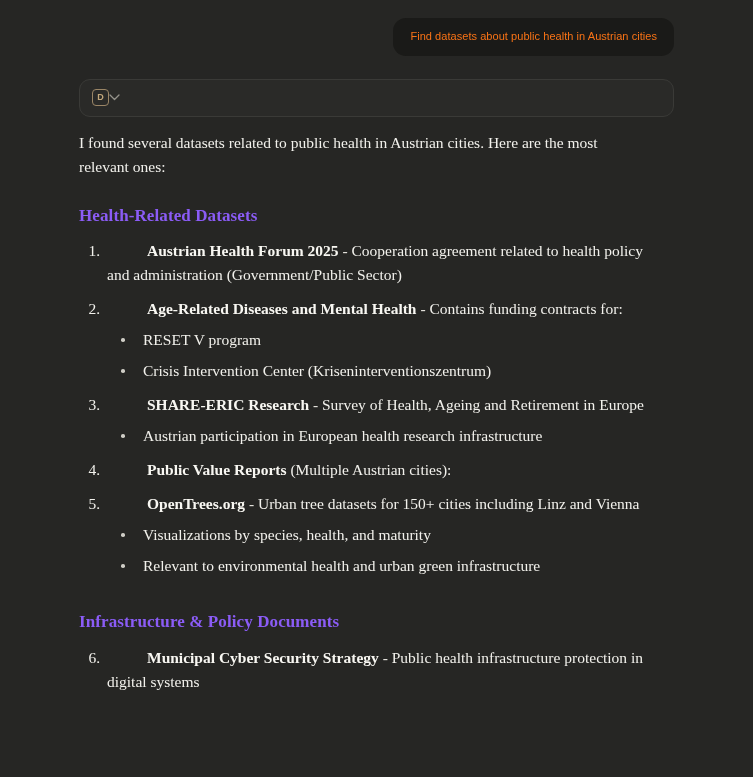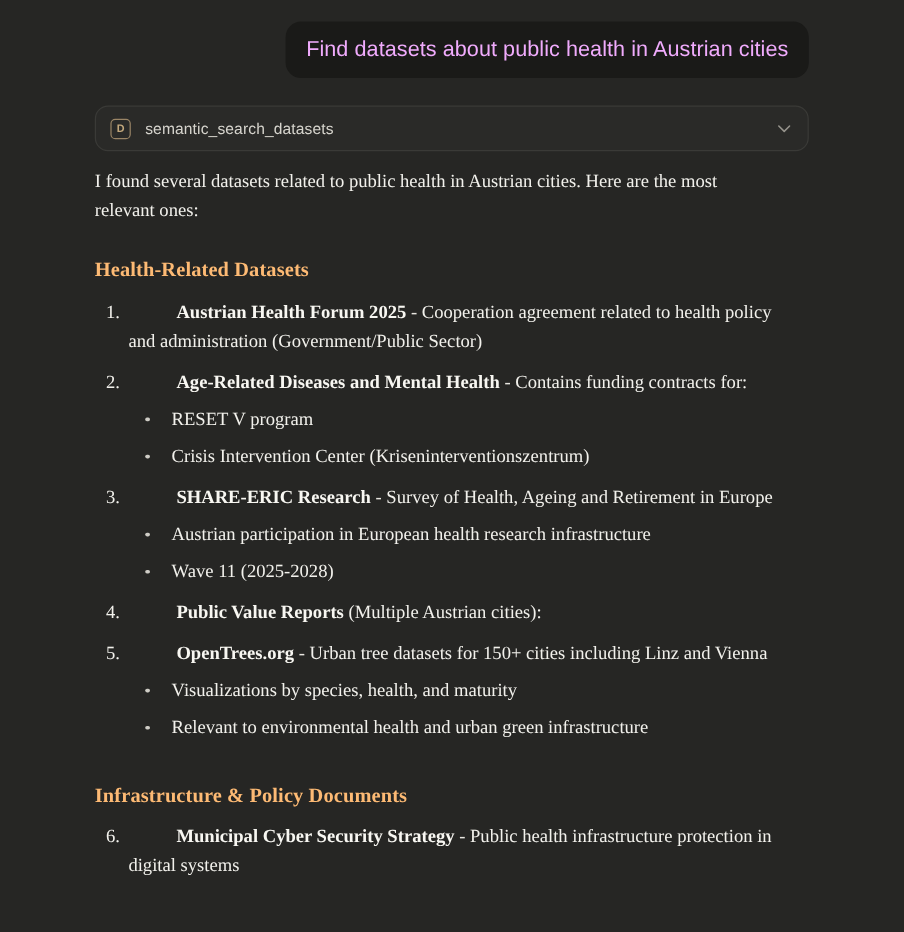--- a/index.html
+++ b/index.html
@@ -28,23 +28,23 @@
     justify-content: flex-end;
     padding: 18px 79px 0 79px;
     box-sizing: border-box;
   }
   .user-bubble {
     background: #1a1a18;
     border-radius: 13px;
     padding: 11px 17px 12px 17px;
     max-width: 520px;
     font-family: "Liberation Sans", "DejaVu Sans", sans-serif;
-    font-size: 18px;
+    font-size: 11px;
     line-height: 1.35;
-    color: #f0abfc;
+    color: #f97316;
     letter-spacing: 0.05px;
   }
 
   
   .assistant {
     padding: 0 79px 0 79px;
     box-sizing: border-box;
   }
 
   
@@ -98,21 +98,21 @@
   }
   .para {
     margin: 14px 0 0 0;
     max-width: 570px;
   }
   h3.section {
     font-size: 17px;
     font-weight: 700;
     margin: 24px 0 0 0;
     letter-spacing: 0.1px;
-    color: #fdba74;
+    color: #8b5cf6;
   }
   h3.section.second {
     margin-top: 31px;
   }
 
   ol.list {
     list-style: none;
     margin: 10px 0 0 0;
     padding: 0;
     counter-reset: none;
@@ -165,42 +165,40 @@
 <div class="conversation">
 
   <div class="user-row">
     <div class="user-bubble">Find datasets about public health in Austrian cities</div>
   </div>
 
   <div class="assistant">
 
     <div class="tool-card">
       <div class="tool-badge">D</div>
-      <div class="tool-name">semantic_search_datasets</div>
       <div class="chev">
         <svg width="11" height="7" viewBox="0 0 11 7" fill="none" aria-hidden="true">
           <path d="M1 1L5.5 5.5L10 1" stroke="#b9b6ad" stroke-width="1.3" stroke-linecap="round" stroke-linejoin="round"></path>
         </svg>
       </div>
     </div>
 
     <div class="prose">
       <p class="para">I found several datasets related to public health in Austrian cities. Here are the most relevant ones:</p>
 
       <div id="sections-host">
           <h3 class="section">Health-Related Datasets</h3>
           <ol class="list">
             <li><span class="num">1</span><span class="b">Austrian Health Forum 2025</span><span class="sep"> - </span><span>Cooperation agreement related to health policy and administration (Government/Public Sector)</span></li>
             <li><span class="num">2</span><span class="b">Age-Related Diseases and Mental Health</span><span class="sep"> - </span><span>Contains funding contracts for:</span><ul class="sublist">
                 <li><span>RESET V program</span></li>
                 <li><span>Crisis Intervention Center (Kriseninterventionszentrum)</span></li>
               </ul></li>
             <li><span class="num">3</span><span class="b">SHARE-ERIC Research</span><span class="sep"> - </span><span>Survey of Health, Ageing and Retirement in Europe</span><ul class="sublist">
                 <li><span>Austrian participation in European health research infrastructure</span></li>
-                <li><span>Wave 11 (2025-2028)</span></li>
               </ul></li>
             <li><span class="num">4</span><span class="b">Public Value Reports</span><span class="sep"> </span><span>(Multiple Austrian cities):</span></li>
             <li><span class="num">5</span><span class="b">OpenTrees.org</span><span class="sep"> - </span><span>Urban tree datasets for 150+ cities including Linz and Vienna</span><ul class="sublist">
                 <li><span>Visualizations by species, health, and maturity</span></li>
                 <li><span>Relevant to environmental health and urban green infrastructure</span></li>
               </ul></li>
           </ol>
           <h3 class="section second">Infrastructure &amp; Policy Documents</h3>
           <ol class="list">
             <li><span class="num">6</span><span class="b">Municipal Cyber Security Strategy</span><span class="sep"> - </span><span>Public health infrastructure protection in digital systems</span></li>

